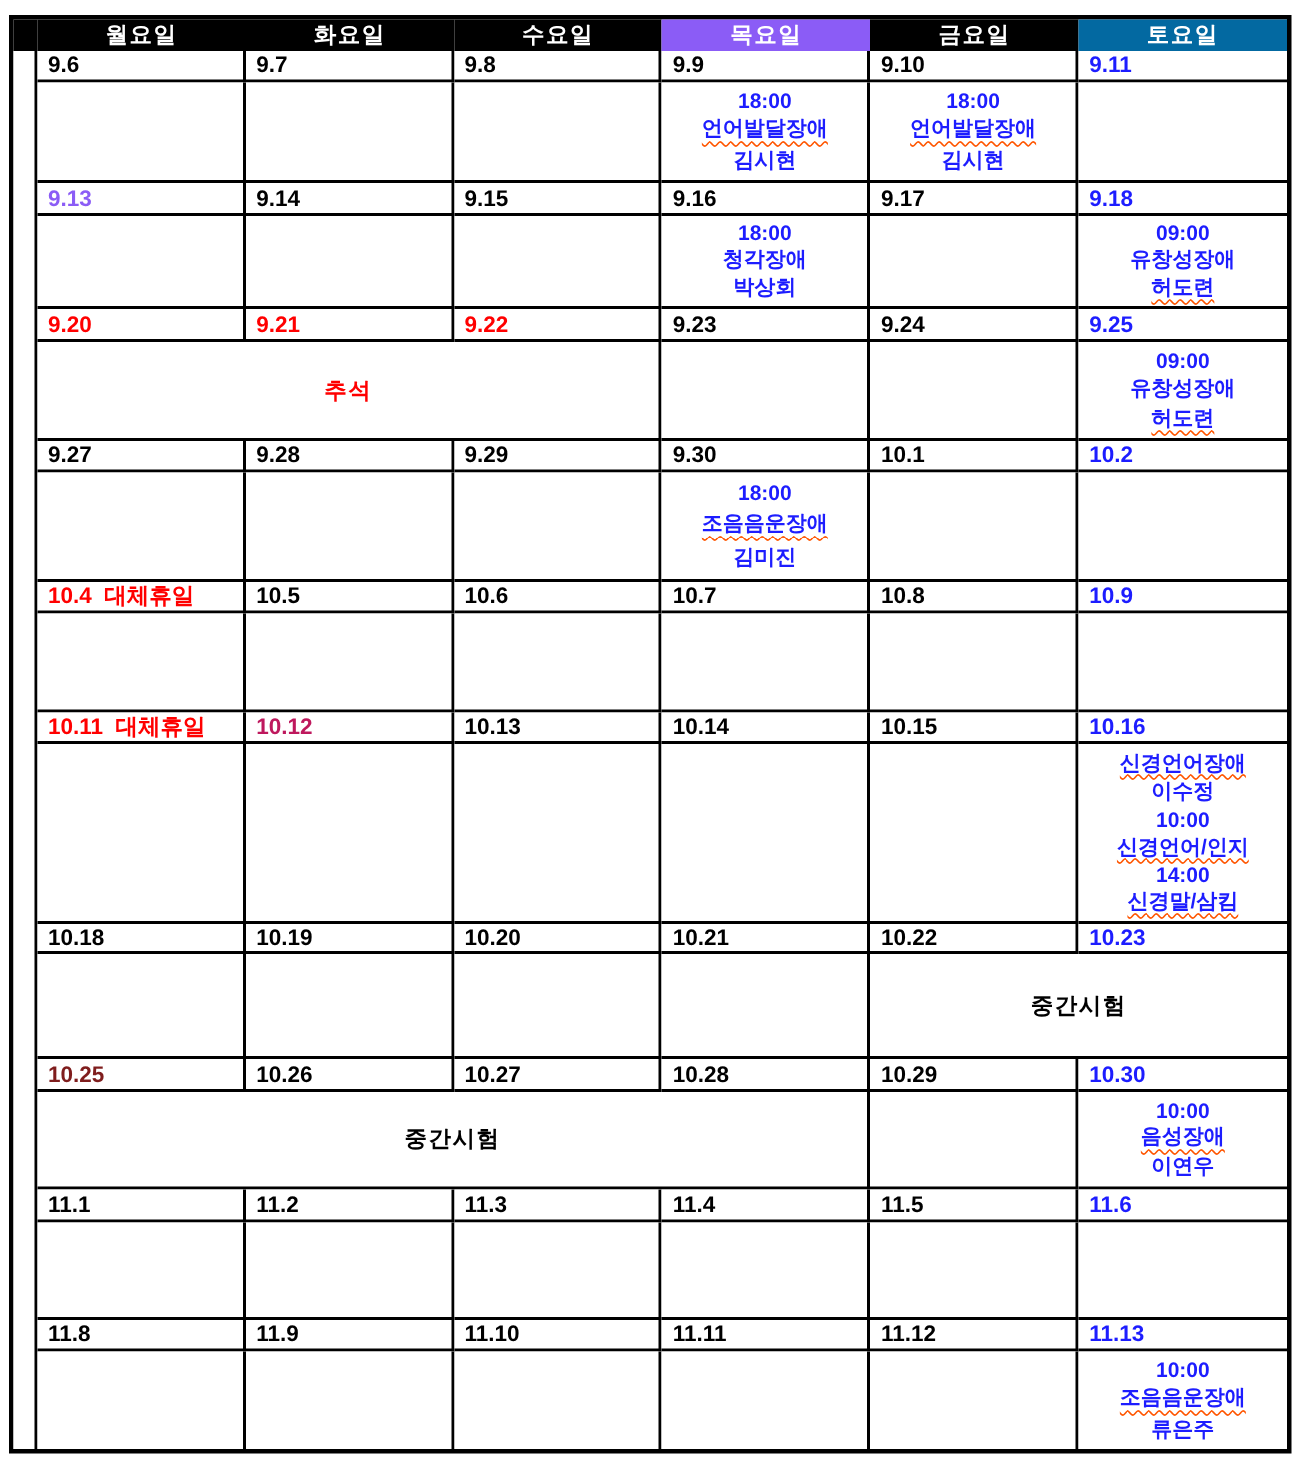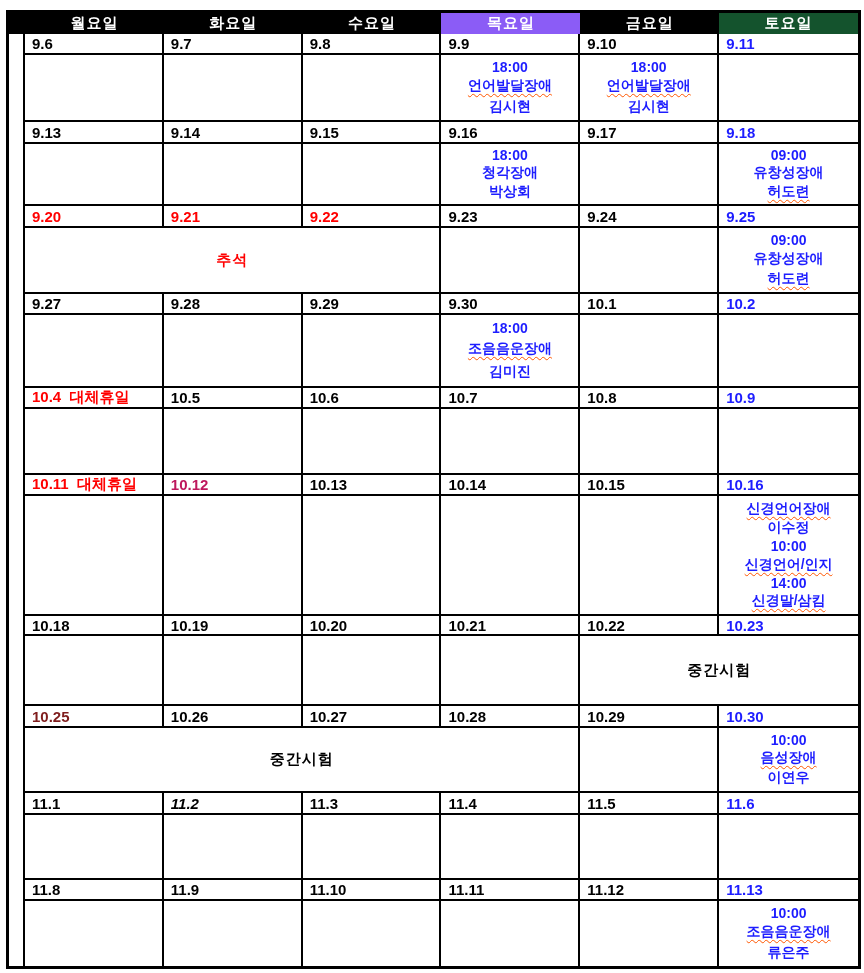--- a/index.html
+++ b/index.html
@@ -30,21 +30,21 @@
 </head>
 <body>
 
 <div class="calendar" id="calendar-grid">
     <div class="hcell" style="grid-area: 1 / 1;"></div>
     <div class="hcell" style="grid-area: 1 / 2; background: rgb(0, 0, 0); color: rgb(255, 255, 255);">월요일</div>
     <div class="hcell" style="grid-area: 1 / 3; background: rgb(0, 0, 0); color: rgb(255, 255, 255);">화요일</div>
     <div class="hcell" style="grid-area: 1 / 4; background: rgb(0, 0, 0); color: rgb(255, 255, 255);">수요일</div>
     <div class="hcell" style="grid-area: 1 / 5; background: #8b5cf6; color: rgb(255, 255, 255);">목요일</div>
     <div class="hcell" style="grid-area: 1 / 6; background: rgb(0, 0, 0); color: rgb(255, 255, 255);">금요일</div>
-    <div class="hcell" style="grid-area: 1 / 7; background: #14532d; color: rgb(255, 255, 255);">토요일</div>
+    <div class="hcell" style="grid-area: 1 / 7; background: #0369a1; color: rgb(255, 255, 255);">토요일</div>
     <div class="narrow"></div>
     <div class="cell date-cell" style="grid-area: 2 / 2; color: rgb(0, 0, 0);">9.6</div>
     <div class="cell date-cell" style="grid-area: 2 / 3; color: rgb(0, 0, 0);">9.7</div>
     <div class="cell date-cell" style="grid-area: 2 / 4; color: rgb(0, 0, 0);">9.8</div>
     <div class="cell date-cell" style="grid-area: 2 / 5; color: rgb(0, 0, 0);">9.9</div>
     <div class="cell date-cell" style="grid-area: 2 / 6; color: rgb(0, 0, 0);">9.10</div>
     <div class="cell date-cell lastcol" style="grid-area: 2 / 7; color: rgb(29, 29, 255);">9.11</div>
     <div class="cell event-cell" style="grid-area: 3 / 2;"></div>
     <div class="cell event-cell" style="grid-area: 3 / 3;"></div>
     <div class="cell event-cell" style="grid-area: 3 / 4;"></div>
@@ -52,21 +52,21 @@
       <div class="event-line" style="color: rgb(29, 29, 255);">18:00</div>
       <div class="event-line squiggle" style="color: rgb(29, 29, 255); text-decoration-color: rgb(255, 85, 0);">언어발달장애</div>
       <div class="event-line" style="color: rgb(29, 29, 255);">김시현</div>
     </div>
     <div class="cell event-cell" style="grid-area: 3 / 6;">
       <div class="event-line" style="color: rgb(29, 29, 255);">18:00</div>
       <div class="event-line squiggle" style="color: rgb(29, 29, 255); text-decoration-color: rgb(255, 85, 0);">언어발달장애</div>
       <div class="event-line" style="color: rgb(29, 29, 255);">김시현</div>
     </div>
     <div class="cell event-cell lastcol" style="grid-area: 3 / 7;"></div>
-    <div class="cell date-cell" style="grid-area: 4 / 2; color: #000000;">9.13</div>
+    <div class="cell date-cell" style="grid-area: 4 / 2; color: #8b5cf6;">9.13</div>
     <div class="cell date-cell" style="grid-area: 4 / 3; color: rgb(0, 0, 0);">9.14</div>
     <div class="cell date-cell" style="grid-area: 4 / 4; color: rgb(0, 0, 0);">9.15</div>
     <div class="cell date-cell" style="grid-area: 4 / 5; color: rgb(0, 0, 0);">9.16</div>
     <div class="cell date-cell" style="grid-area: 4 / 6; color: rgb(0, 0, 0);">9.17</div>
     <div class="cell date-cell lastcol" style="grid-area: 4 / 7; color: rgb(29, 29, 255);">9.18</div>
     <div class="cell event-cell" style="grid-area: 5 / 2;"></div>
     <div class="cell event-cell" style="grid-area: 5 / 3;"></div>
     <div class="cell event-cell" style="grid-area: 5 / 4;"></div>
     <div class="cell event-cell" style="grid-area: 5 / 5;">
       <div class="event-line" style="color: rgb(29, 29, 255);">18:00</div>
@@ -158,21 +158,21 @@
     <div class="cell date-cell" style="grid-area: 16 / 6; color: rgb(0, 0, 0);">10.29</div>
     <div class="cell date-cell lastcol" style="grid-area: 16 / 7; color: rgb(29, 29, 255);">10.30</div>
     <div class="cell merged-cell" style="grid-area: 17 / 2 / auto / span 4; color: rgb(0, 0, 0);">중간시험</div>
     <div class="cell event-cell" style="grid-area: 17 / 6;"></div>
     <div class="cell event-cell lastcol" style="grid-area: 17 / 7;">
       <div class="event-line" style="color: rgb(29, 29, 255);">10:00</div>
       <div class="event-line squiggle" style="color: rgb(29, 29, 255); text-decoration-color: rgb(255, 85, 0);">음성장애</div>
       <div class="event-line" style="color: rgb(29, 29, 255);">이연우</div>
     </div>
     <div class="cell date-cell" style="grid-area: 18 / 2; color: rgb(0, 0, 0);">11.1</div>
-    <div class="cell date-cell" style="grid-area: 18 / 3; color: rgb(0, 0, 0); font-style: italic;">11.2</div>
+    <div class="cell date-cell" style="grid-area: 18 / 3; color: rgb(0, 0, 0);">11.2</div>
     <div class="cell date-cell" style="grid-area: 18 / 4; color: rgb(0, 0, 0);">11.3</div>
     <div class="cell date-cell" style="grid-area: 18 / 5; color: rgb(0, 0, 0);">11.4</div>
     <div class="cell date-cell" style="grid-area: 18 / 6; color: rgb(0, 0, 0);">11.5</div>
     <div class="cell date-cell lastcol" style="grid-area: 18 / 7; color: rgb(29, 29, 255);">11.6</div>
     <div class="cell event-cell" style="grid-area: 19 / 2;"></div>
     <div class="cell event-cell" style="grid-area: 19 / 3;"></div>
     <div class="cell event-cell" style="grid-area: 19 / 4;"></div>
     <div class="cell event-cell" style="grid-area: 19 / 5;"></div>
     <div class="cell event-cell" style="grid-area: 19 / 6;"></div>
     <div class="cell event-cell lastcol" style="grid-area: 19 / 7;"></div>

